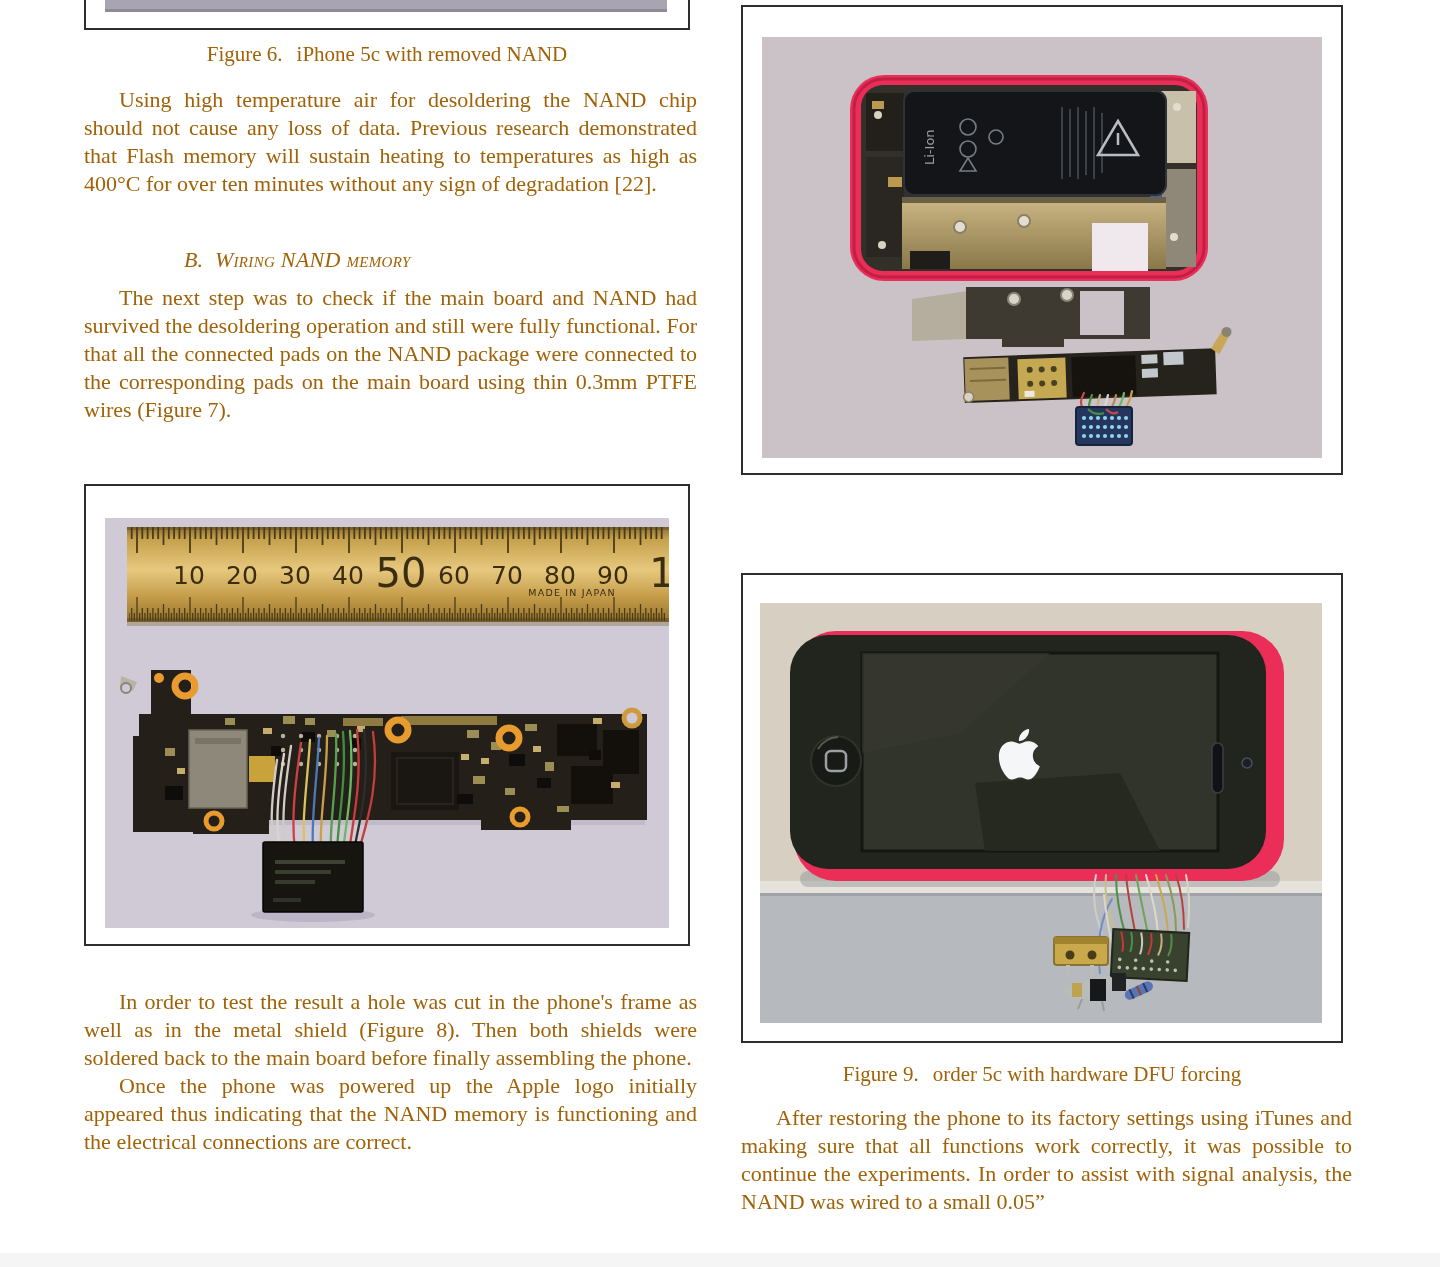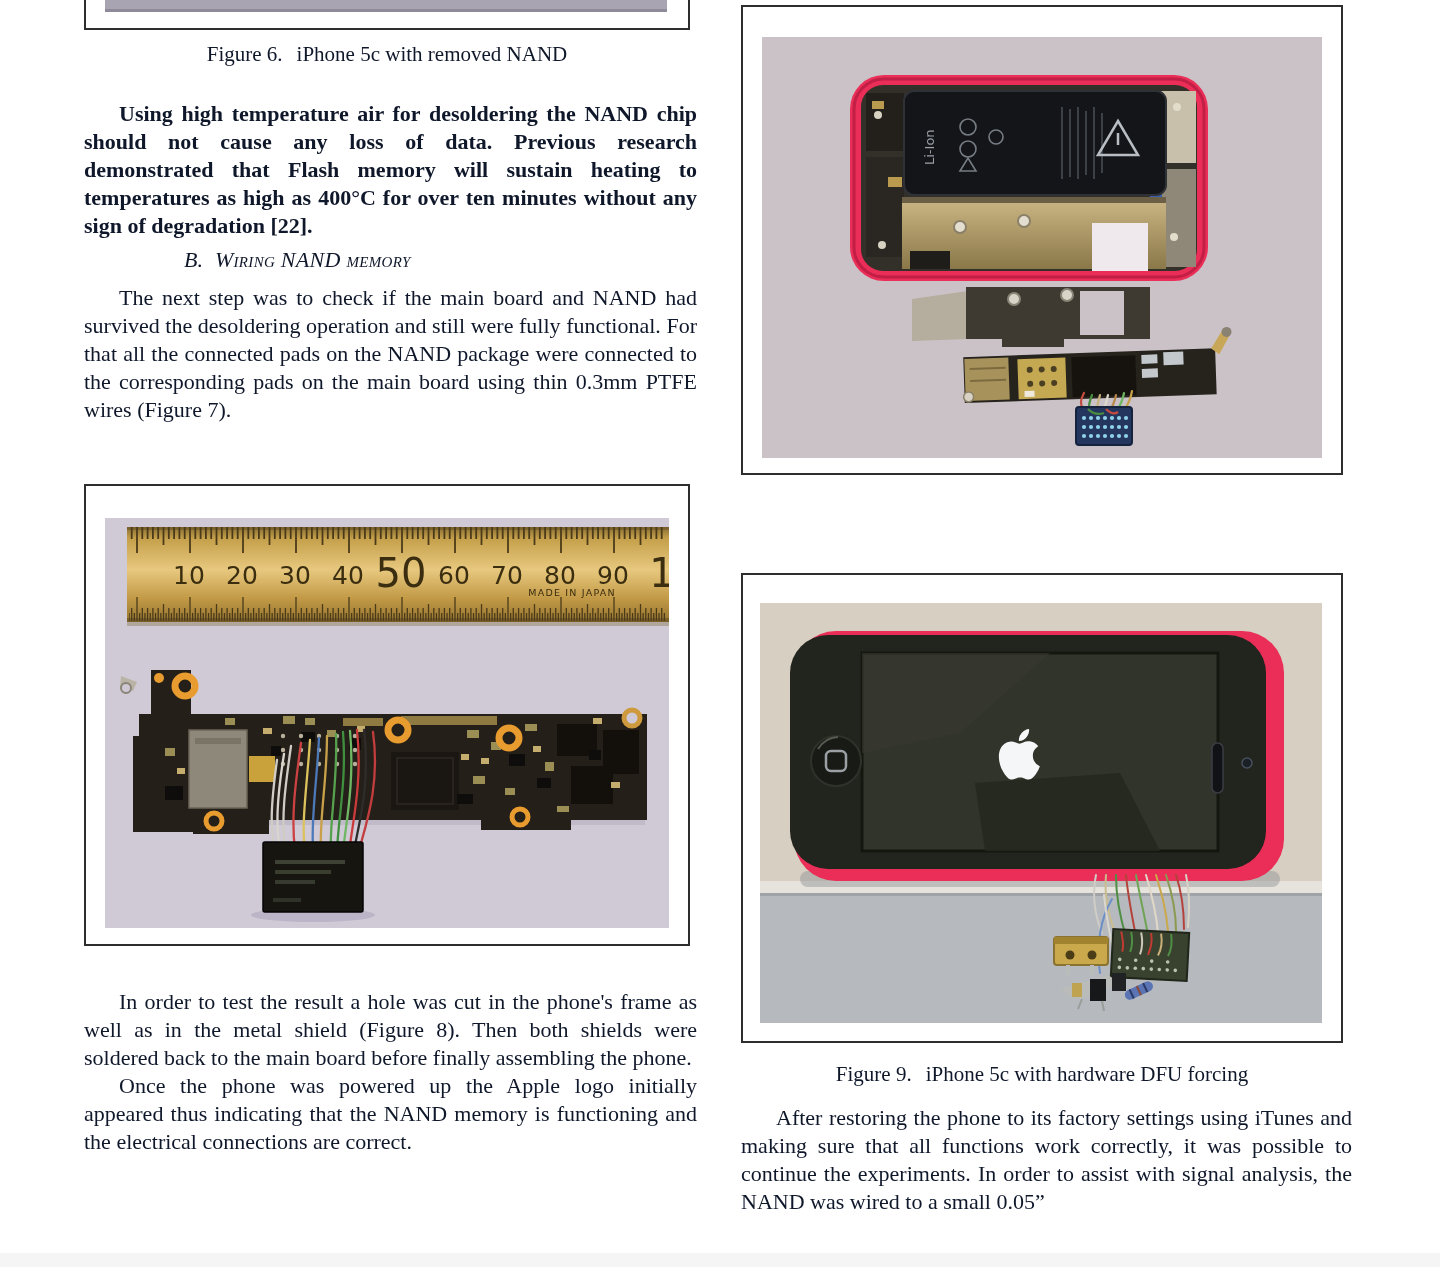--- a/index.html
+++ b/index.html
@@ -1,17 +1,17 @@
 <!DOCTYPE html>
 <html><head>
 <meta charset="utf-8">
 <style>
   html,body{margin:0;padding:0;background:#ffffff;}
   .page{position:relative;width:1440px;height:1267px;background:#ffffff;overflow:hidden;
-        font-family:"Liberation Serif", serif;color:#0f172a;}
+        font-family:"Liberation Serif", serif;color:#a16207;}
   
   .para{position:absolute;width:613px;font-size:22px;line-height:28px;
         text-align:justify;text-justify:inter-word;}
   .para p{margin:0;text-indent:35px;}
   .caption{position:absolute;width:606px;text-align:center;font-size:21px;}
   .caption .lbl{margin-right:14px;}
   .secheading{position:absolute;font-size:22px;font-style:italic;}
   .secheading .lbl{margin-right:12px;}
   .secheading .sc{font-variant:small-caps;letter-spacing:.3px;}
   
@@ -29,21 +29,21 @@
 <div class="page">
 
   <div class="figframe" style="left:84px;top:-222px;width:606px;height:252px;">
     <div class="fig6strip"></div>
   </div>
 
   <div class="caption" style="left:84px;top:42px;">
     <span class="lbl">Figure 6.</span><span>iPhone 5c with removed NAND</span>
   </div>
 
-  <div class="para" style="left:84px;top:100px;font-weight:bold;">
+  <div class="para" style="left:84px;top:86px;">
     <p>Using high temperature air for desoldering the NAND chip should not cause any loss of data. Previous research demonstrated that Flash memory will sustain heating to temperatures as high as 400°C for over ten minutes without any sign of degradation [22].</p>
   </div>
 
   <div class="secheading" style="left:184px;top:247px;">
     <span class="lbl">B.</span><span class="sc">Wiring NAND memory</span>
   </div>
 
   <div class="para" style="left:84px;top:284px;">
     <p>The next step was to check if the main board and NAND had survived the desoldering operation and still were fully functional. For that all the connected pads on the NAND package were connected to the corresponding pads on the main board using thin 0.3mm PTFE wires (Figure 7).</p>
   </div>
@@ -479,21 +479,21 @@
             </g>
             <line x1="322" y1="396" x2="318" y2="406" stroke="#9a9d99" stroke-width="2"></line>
             <line x1="342" y1="398" x2="344" y2="408" stroke="#9a9d99" stroke-width="2"></line>
           </g>
         </g>
       </svg>
     </div>
   </div>
 
   <div class="caption" style="left:739px;top:1062px;">
-    <span class="lbl">Figure 9.</span><span>iPhone 5c with hardware DFU forcing</span>
+    <span class="lbl">Figure 9.</span><span>order 5c with hardware DFU forcing</span>
   </div>
 
   <div class="para" style="left:741px;top:1104px;width:611px;">
     <p>After restoring the phone to its factory settings using iTunes and making sure that all functions work correctly, it was possible to continue the experiments. In order to assist with signal analysis, the NAND was wired to a small 0.05”</p>
   </div>
 
   <div class="bottomband"></div>
 </div>
 
 </body></html>

